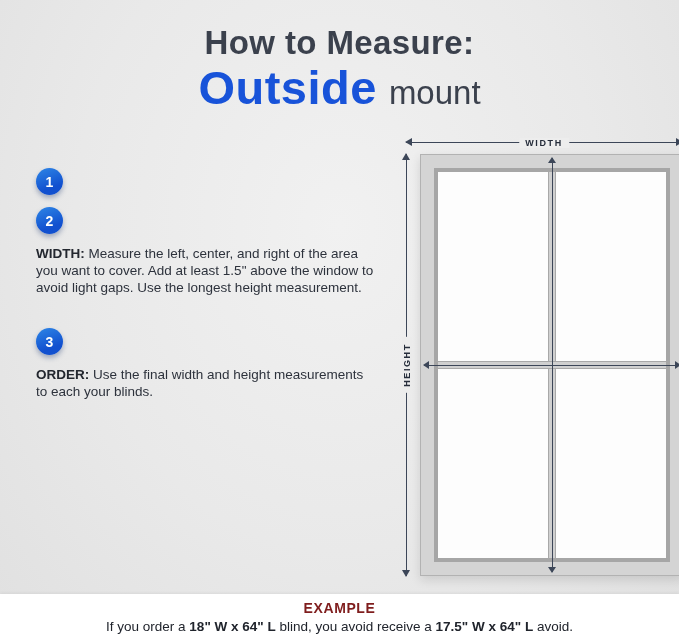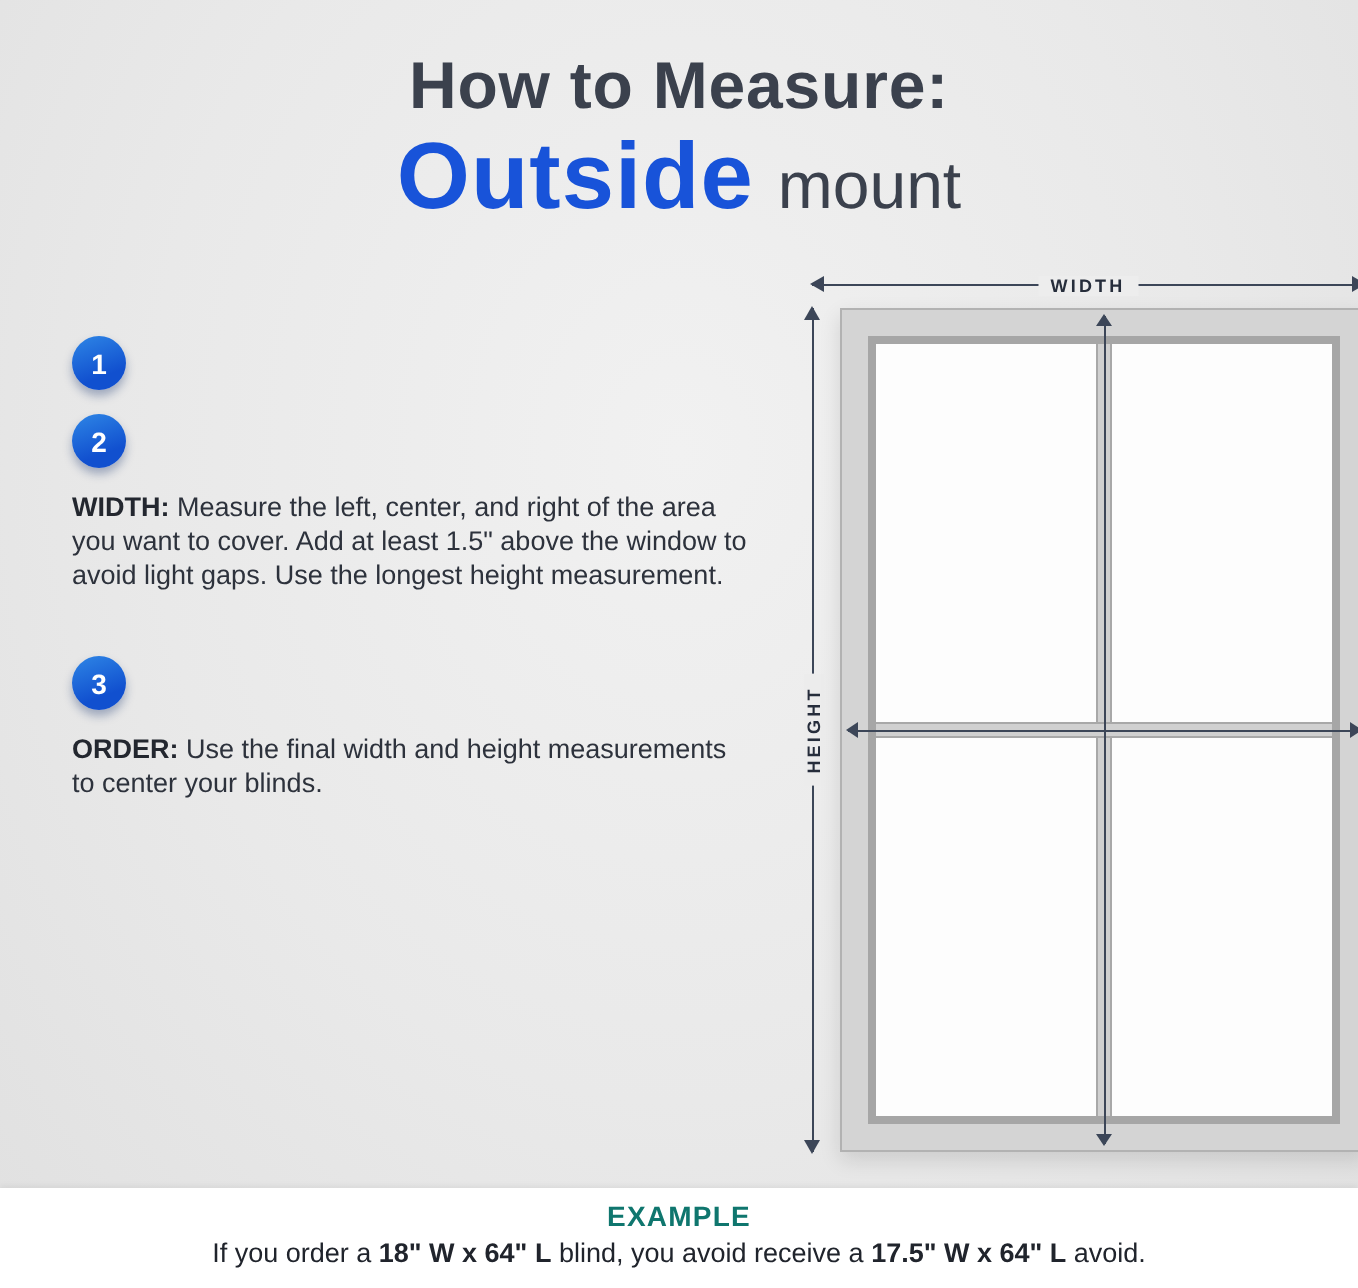--- a/index.html
+++ b/index.html
@@ -230,21 +230,21 @@
     height: 50px;
     background: #ffffff;
     text-align: center;
     box-shadow: 0 -1px 3px rgba(0,0,0,0.06);
     padding-top: 6px;
   }
   .example-heading {
     font-size: 14px;
     font-weight: 800;
     letter-spacing: 0.6px;
-    color: #0f766e;
+    color: #7f1d1d;
   }
   .example-text {
     margin-top: 3px;
     font-size: 13.5px;
     color: #20242c;
   }
   .example-text b { font-weight: 700; }
 </style>
 </head>
 <body>
@@ -264,21 +264,21 @@
       <div class="step-badge">1</div>
     </div>
 
     <div class="step step-2">
       <div class="step-badge">2</div>
       <p class="step-text"><strong>WIDTH:</strong> <span>Measure the left, center, and right of the area you want to cover. Add at least 1.5" above the window to avoid light gaps. Use the longest height measurement.</span></p>
     </div>
 
     <div class="step step-3">
       <div class="step-badge">3</div>
-      <p class="step-text"><strong>ORDER:</strong> <span>Use the final width and height measurements to center your blinds.</span></p>
+      <p class="step-text"><strong>ORDER:</strong> <span>Use the final width and height measurements to each your blinds.</span></p>
     </div>
 
   </div>
 
   <div class="diagram">
 
     <div class="width-arrow">
       <span class="width-label">WIDTH</span>
     </div>
 

